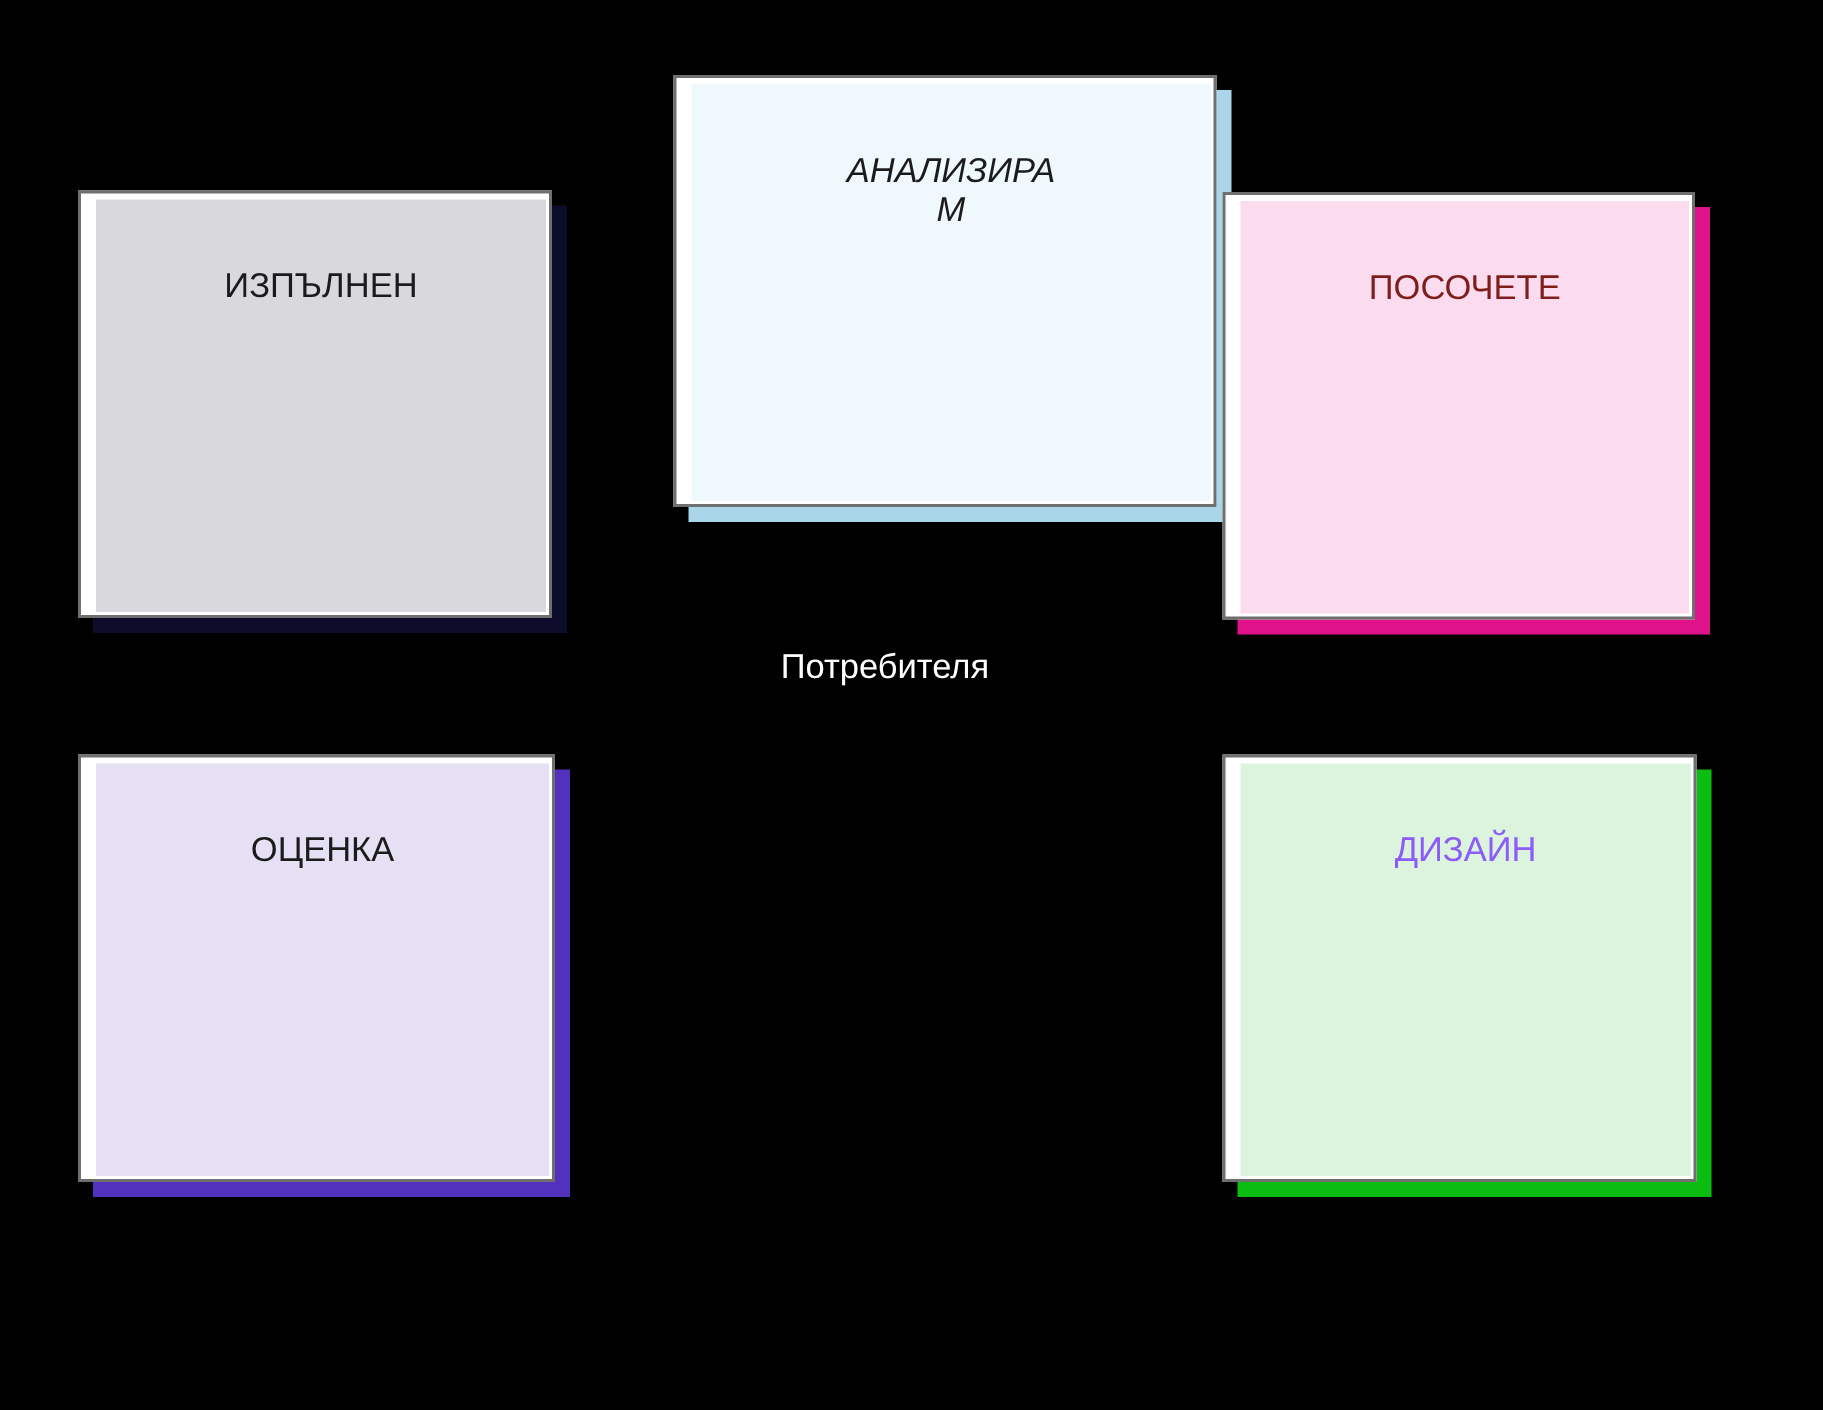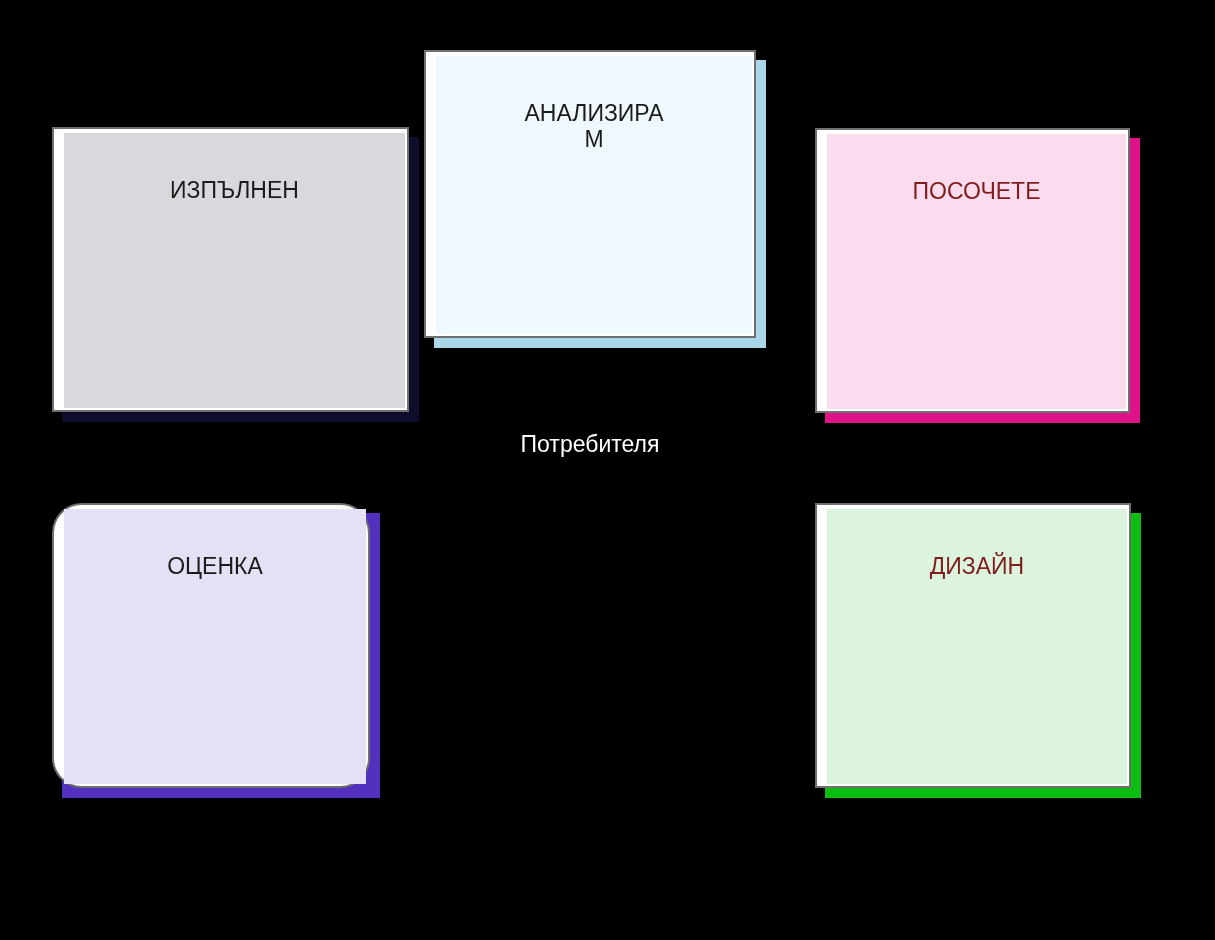--- a/index.html
+++ b/index.html
@@ -55,32 +55,32 @@
     font-size: 23px;
     line-height: 26px;
     color: #ffffff;
   }
 </style>
 </head>
 <body>
 
 <div class="canvas">
 
-  <div class="shape" style="left:52px; top:127px; width:357px; height:285px;">
+  <div class="shape" style="left:52px; top:127px; width:316px; height:285px;">
     <div class="shape-shadow" style="background: rgb(13, 13, 43);"></div>
     <div class="shape-card" style="background: rgb(255, 255, 255); border-color: rgb(111, 111, 111);">
       <div class="shape-fill" style="background: rgb(217, 216, 221);">
         <div class="shape-label" style="color: rgb(27, 27, 27);">
           <div>ИЗПЪЛНЕН</div>
         </div>
       </div>
     </div>
   </div>
 
-  <div class="shape" style="left:424px; top:50px; width:332px; height:288px;">
+  <div class="shape" style="left:449px; top:50px; width:362px; height:288px;font-style:italic;">
     <div class="shape-shadow" style="background: rgb(169, 214, 232);"></div>
     <div class="shape-card" style="background: rgb(255, 255, 255); border-color: rgb(111, 111, 111);">
       <div class="shape-fill" style="background: rgb(239, 248, 252);">
         <div class="shape-label" style="color: rgb(27, 27, 27);">
           <div>АНАЛИЗИРА</div>
           <div>М</div>
         </div>
       </div>
     </div>
   </div>
@@ -92,35 +92,35 @@
         <div class="shape-label" style="color: #7f1d1d;">
           <div>ПОСОЧЕТЕ</div>
           <div></div>
         </div>
       </div>
     </div>
   </div>
 
   <div class="shape" style="left:52px; top:503px; width:318px; height:285px;">
     <div class="shape-shadow" style="background: rgb(82, 49, 191);"></div>
-    <div class="shape-card" style="background: rgb(255, 255, 255); border-color: rgb(111, 111, 111); border-radius: 30px;">
+    <div class="shape-card" style="background: rgb(255, 255, 255); border-color: rgb(111, 111, 111);">
       <div class="shape-fill" style="background: rgb(229, 224, 244);">
         <div class="shape-label" style="color: rgb(27, 27, 27);">
           <div>ОЦЕНКА</div>
           <div></div>
         </div>
       </div>
     </div>
   </div>
 
   <div class="shape" style="left:815px; top:503px; width:316px; height:285px;">
     <div class="shape-shadow" style="background: rgb(10, 189, 16);"></div>
     <div class="shape-card" style="background: rgb(255, 255, 255); border-color: rgb(111, 111, 111);">
       <div class="shape-fill" style="background: rgb(220, 243, 222);">
-        <div class="shape-label" style="color: #7f1d1d; text-align: center;">
+        <div class="shape-label" style="color: #8b5cf6; text-align: center;">
           <div>ДИЗАЙН</div>
           <div></div>
         </div>
       </div>
     </div>
   </div>
 
   <div class="diagram-title" style="color: rgb(255, 255, 255);">
     <div>Потребителя</div>
   </div>

